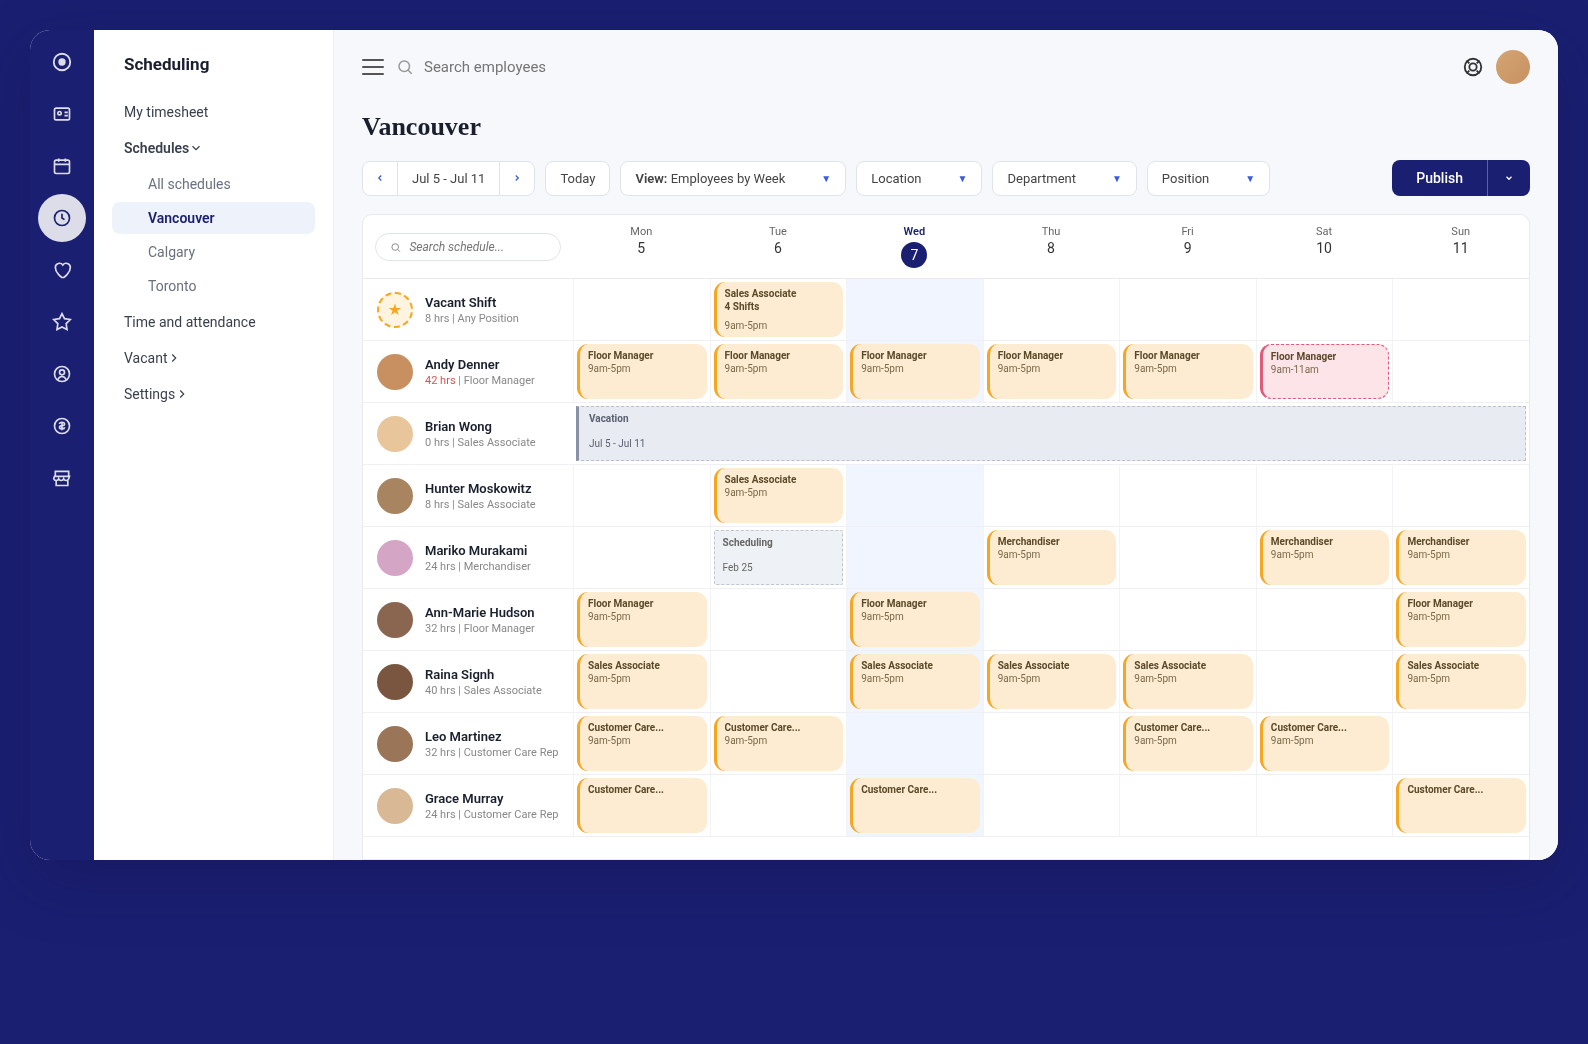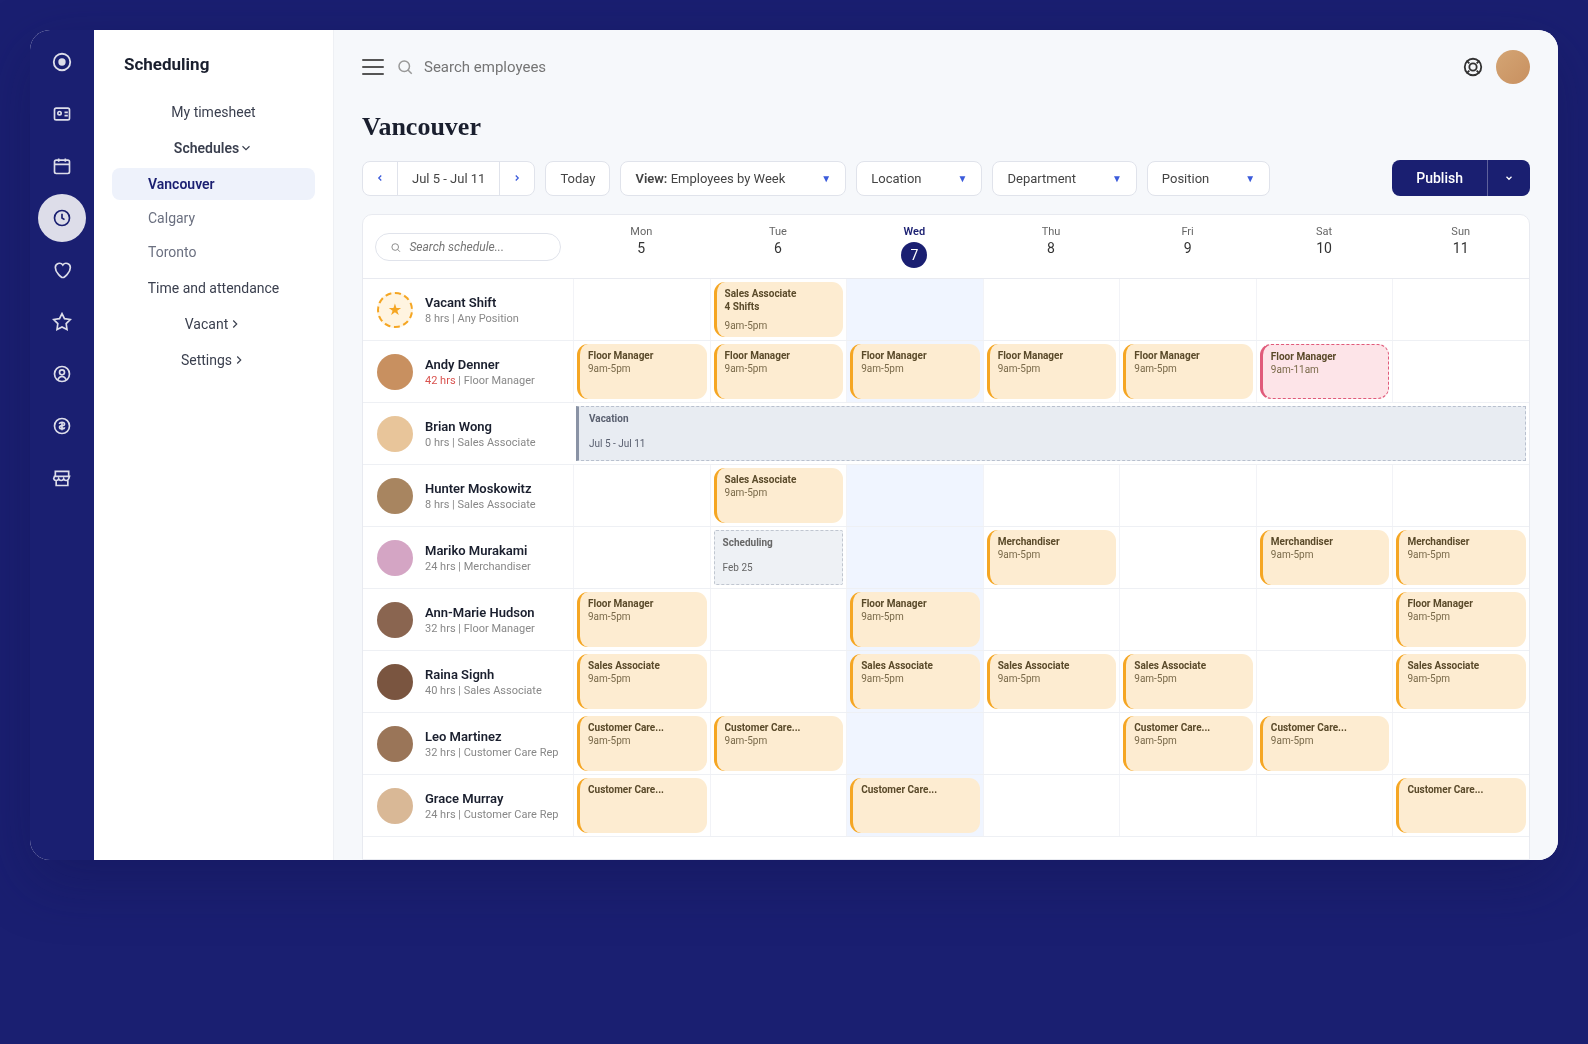--- a/index.html
+++ b/index.html
@@ -5,21 +5,21 @@
 *{box-sizing:border-box;margin:0;padding:0;font-family:-apple-system,BlinkMacSystemFont,"Segoe UI",Roboto,sans-serif}
 body{background:#1a1f71;padding:30px;min-height:1044px;width:1588px}
 .app{display:flex;background:#fff;border-radius:20px;overflow:hidden;height:830px;box-shadow:0 20px 60px rgba(20,20,80,.4)}
 .icon-rail{width:64px;background:#1a1f71;display:flex;flex-direction:column;align-items:center;padding:20px 0;gap:28px}
 .icon-rail .rail-icon{width:24px;height:24px;color:#fff;display:flex;align-items:center;justify-content:center;cursor:pointer;opacity:.85}
 .icon-rail .rail-icon.active{position:relative}
 .icon-rail .rail-icon.active::before{content:"";position:absolute;width:48px;height:48px;background:#fff;border-radius:50%;z-index:-1;left:-12px;top:-12px}
 .icon-rail .rail-icon.active svg{color:#1a1f71}
 .sidebar{width:240px;background:#fff;padding:24px 6px;border-right:1px solid #eef0f4}
 .sidebar h2{font-size:17px;font-weight:700;padding:0 24px 20px;color:#1a1f2e}
-.nav-item{padding:10px 24px;font-size:14px;color:#3a3f4e;cursor:pointer;display:flex;justify-content:center;align-items:center}
+.nav-item{padding:10px 24px;font-size:14px;color:#3a3f4e;cursor:pointer;display:flex;justify-content:flex-start;align-items:center}
 .nav-item.bold{font-weight:600}
 .nav-sub{padding:8px 24px 8px 36px;font-size:14px;color:#6b7080;cursor:pointer;border-radius:8px;margin:2px 12px}
 .nav-sub.selected{background:#eef2fb;color:#1a1f71;font-weight:600}
 .chev{width:14px;height:14px}
 .main{flex:1;background:#f6f8fb;display:flex;flex-direction:column;overflow:hidden}
 .topbar{display:flex;align-items:center;padding:20px 28px;gap:12px}
 .hamburger{width:22px;height:16px;cursor:pointer;display:flex;flex-direction:column;justify-content:space-between}
 .hamburger span{height:2px;background:#555;border-radius:2px}
 .search-top{flex:1;display:flex;align-items:center;gap:10px;color:#888}
 .search-top input{border:none;background:none;font-size:15px;outline:none;width:300px;color:#555}
@@ -133,20 +133,21 @@
     <h2>Scheduling</h2>
     <div class="nav-item">
         <span>My timesheet</span>
       </div>
     <div class="nav-item bold">
       <span>Schedules</span>
       <svg class="chev" viewBox="0 0 24 24" fill="none" stroke="currentColor" stroke-width="2">
           <path d="M6 9l6 6 6-6"></path>
         </svg>
     </div>
+    <div class="nav-sub">All schedules</div>
     <div class="nav-sub selected">Vancouver</div>
     <div class="nav-sub">Calgary</div>
     <div class="nav-sub">Toronto</div>
     <div class="nav-item">
         <span>Time and attendance</span>
       </div>
     <div class="nav-item">
       <span>Vacant</span>
       <svg class="chev" viewBox="0 0 24 24" fill="none" stroke="currentColor" stroke-width="2">
           <path d="M9 6l6 6-6 6"></path>

